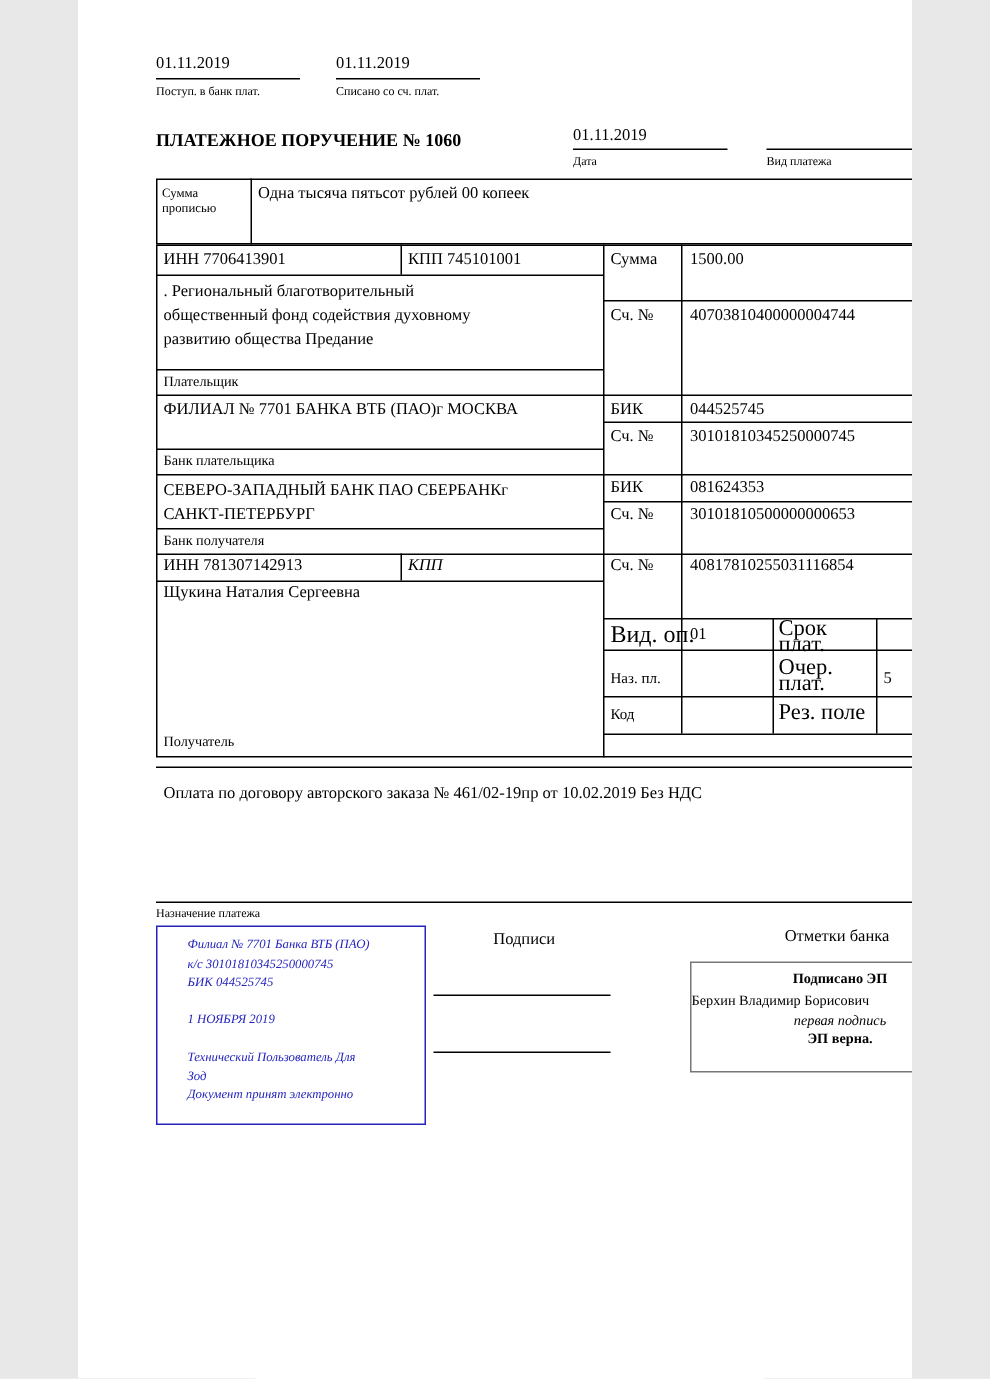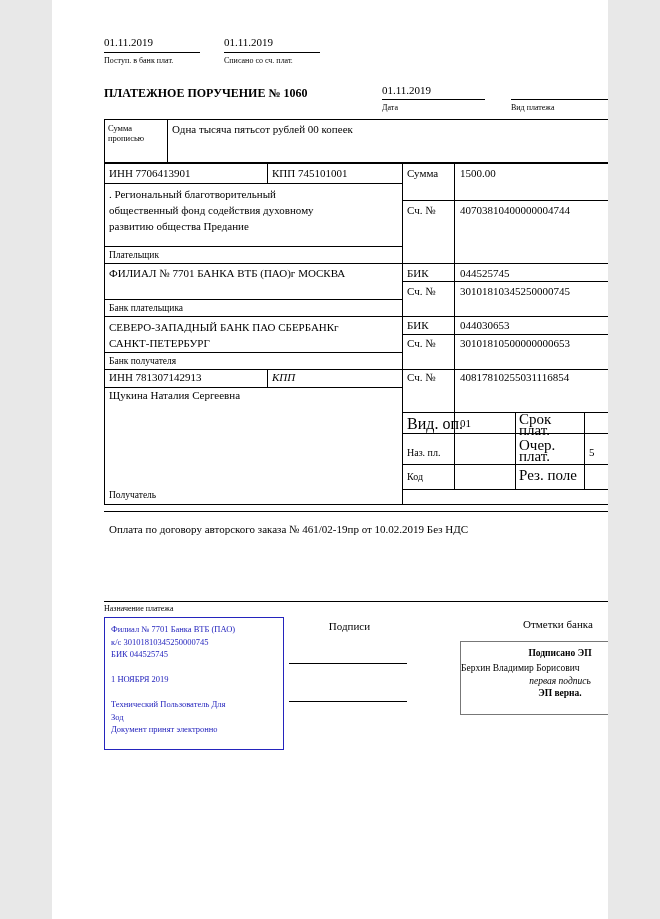--- a/index.html
+++ b/index.html
@@ -17,21 +17,21 @@
   .prewrap { white-space:pre-line; }
   .small { font-size:8px; line-height:9px; }
   .sect { font-size:9.5px; line-height:11px; }
   .lbl95 { font-size:15px; line-height:11px; }
   .title { font-size:12px; font-weight:bold; }
   .box { position:absolute; border:1px solid #000; }
   .center { text-align:center; }
   .amount-label { font-size:8.5px; line-height:10px; white-space:normal; }
   .stamp {
     position:absolute; border:1px solid #2424bd; color:#2424bd;
-    font-size:8.5px; line-height:12.5px; padding:5px 6px; white-space:pre-line;
+    font-size:8.5px; line-height:12.5px; padding:5px 20px; white-space:pre-line;font-style:italic;
   }
   .marks-box { position:absolute; border:1px solid #777; font-size:9.5px; line-height:12px; padding:5px 0; }
   .marks-line1 { text-align:center; font-weight:bold; }
   .marks-line2 { text-align:left; margin-top:3px; }
   .marks-line3 { text-align:center; font-style:italic; margin-top:1px; }
   .marks-line4 { text-align:center; font-weight:bold; }
 </style>
 </head>
 <body>
 
@@ -100,21 +100,21 @@
   <div class="txt" style="left:57px; top:267px;">ФИЛИАЛ № 7701 БАНКА ВТБ (ПАО)г МОСКВА</div>
   <div class="txt" style="left:355px; top:267px;">БИК</div>
   <div class="txt" style="left:408px; top:267px;">044525745</div>
   <div class="txt" style="left:355px; top:285px;">Сч. №</div>
   <div class="txt" style="left:408px; top:285px;">30101810345250000745</div>
   <div class="sect abs" style="left:57px; top:303px;">Банк плательщика</div>
 
   <div class="txt prewrap" style="left:57px; top:319px; width:290px; line-height:16px;">СЕВЕРО-ЗАПАДНЫЙ БАНК ПАО СБЕРБАНКг
 САНКТ-ПЕТЕРБУРГ</div>
   <div class="txt" style="left:355px; top:319px;">БИК</div>
-  <div class="txt" style="left:408px; top:319px;">044030653</div>
+  <div class="txt" style="left:408px; top:319px;">081624353</div>
   <div class="txt" style="left:355px; top:337px;">Сч. №</div>
   <div class="txt" style="left:408px; top:337px;">30101810500000000653</div>
   <div class="sect abs" style="left:57px; top:356px;">Банк получателя</div>
 
   <div class="txt" style="left:57px; top:371px;">ИНН 781307142913</div>
   <div class="txt" style="left:220px; top:371px;font-style:italic;">КПП</div>
   <div class="txt" style="left:355px; top:371px;">Сч. №</div>
   <div class="txt" style="left:408px; top:371px;">40817810255031116854</div>
   <div class="txt" style="left:57px; top:389px;">Щукина Наталия Сергеевна</div>
   <div class="sect abs" style="left:57px; top:490px;">Получатель</div>

